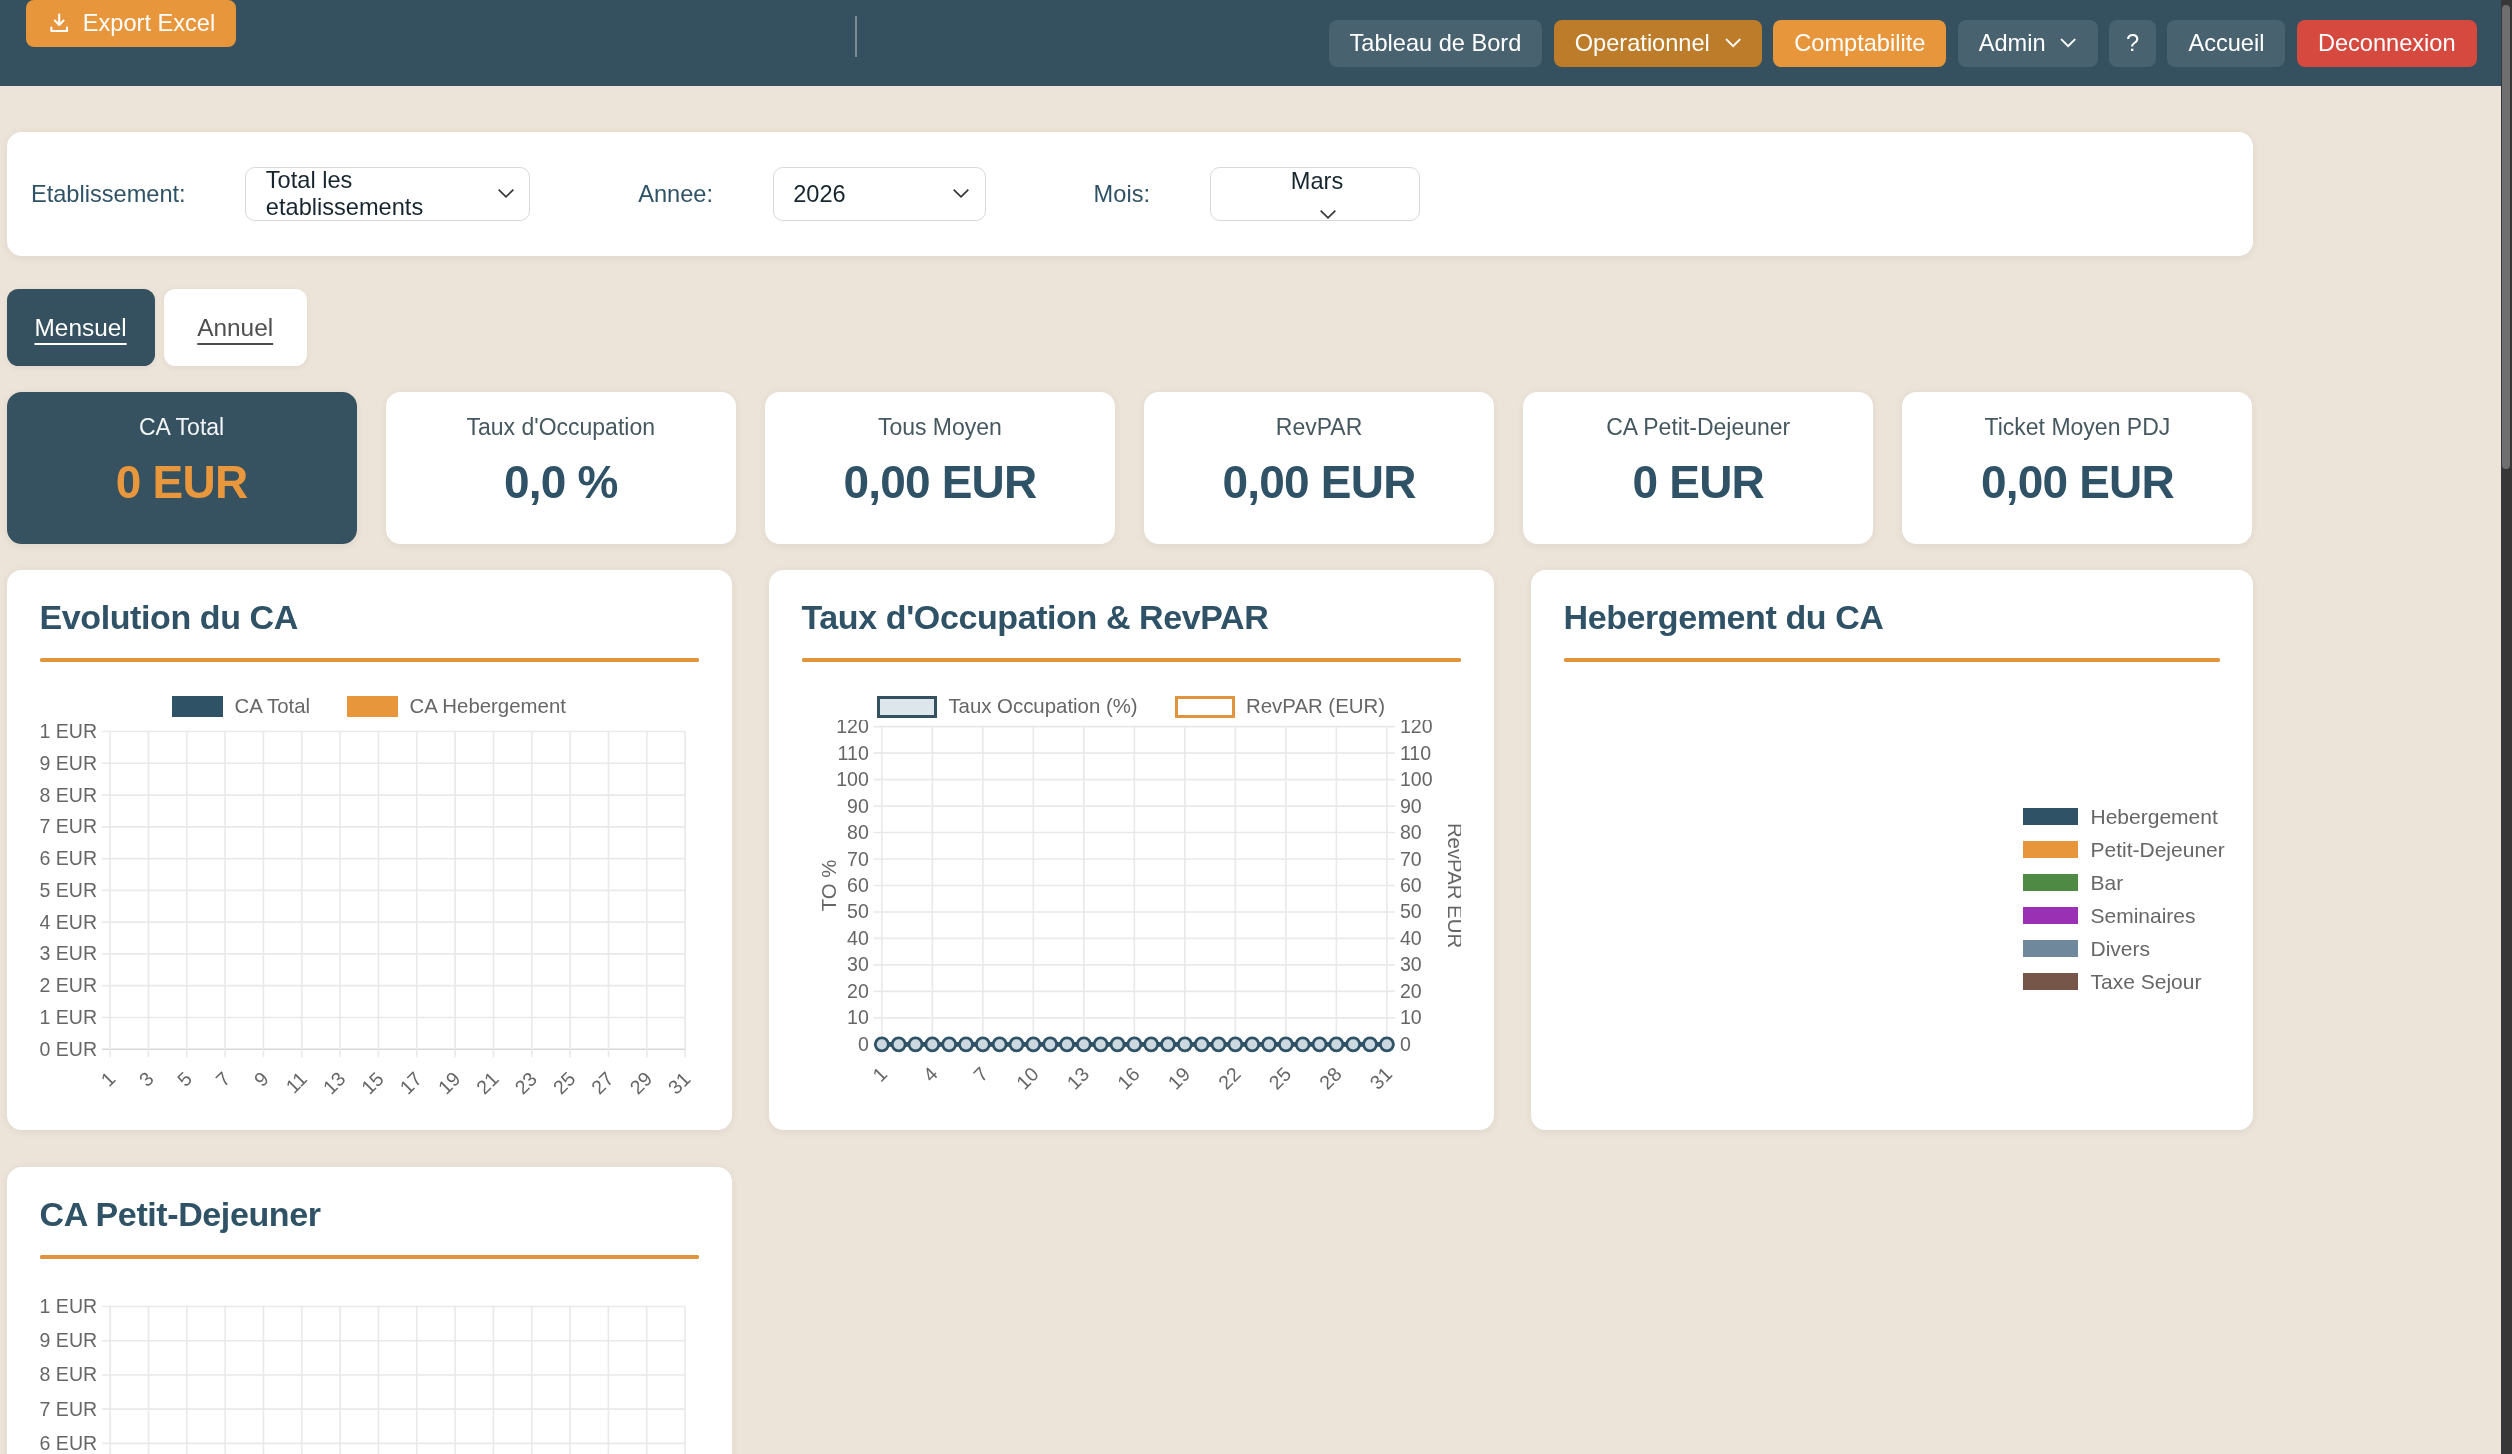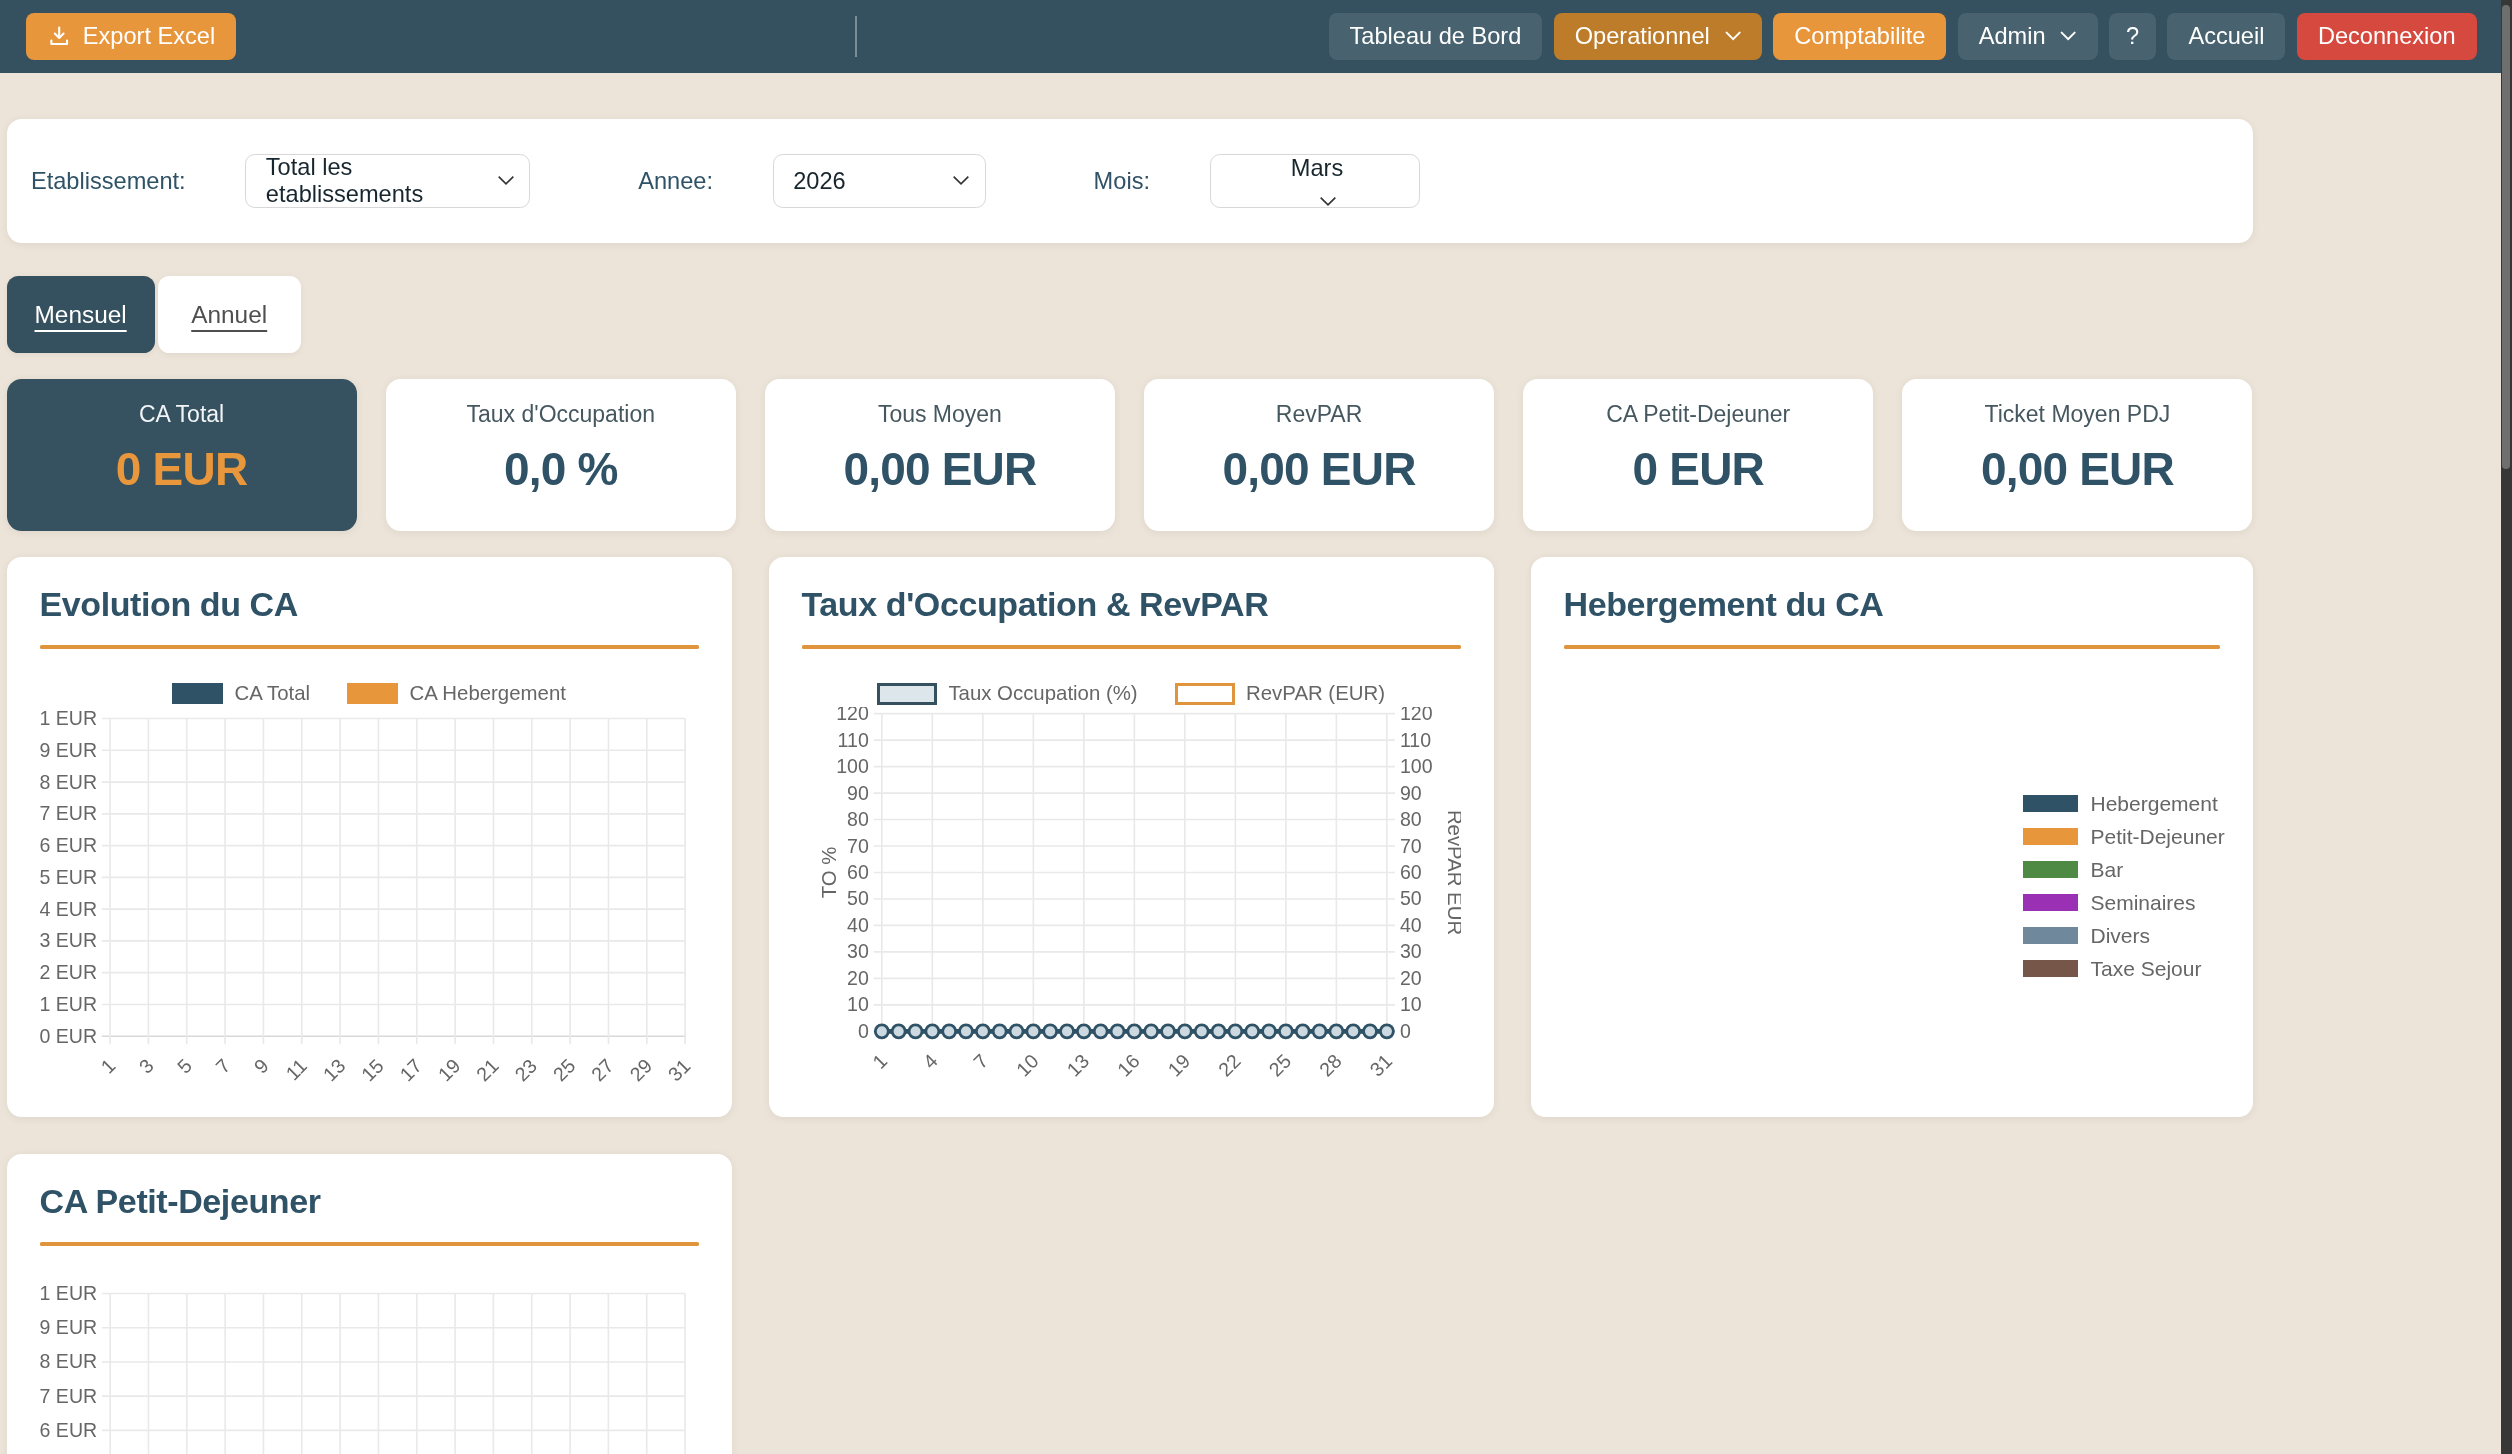--- a/index.html
+++ b/index.html
@@ -7,21 +7,21 @@
   body {
     width:2512px; height:1455px; overflow:hidden; position:relative;
     background:#ece4d8;
     font-family:"Liberation Sans", sans-serif;
     -webkit-font-smoothing:antialiased;
   }
   .page { width:2501px; }
 
   
   .navbar {
-    height:73px; background:#35505e; display:flex; align-items:center;
+    height:86px; background:#35505e; display:flex; 
     padding:0 24.4px 0 26px; position:relative;
   }
   .btn {
     display:inline-flex; align-items:center; justify-content:center; gap:11.4px;
     height:47px; padding:0 21px; border:none; border-radius:8.1px;
     font-family:inherit; font-size:23.6px; color:#fff; cursor:pointer; white-space:nowrap;
   }
   .btn.orange { background:#e8963c; }
   .btn.orange-dark { background:#bd7c29; }
   .btn.slate { background:#48626f; }
@@ -47,21 +47,21 @@
     height:54px; border:1.6px solid #d8d8d8; border-radius:9.8px; background:#fff;
     display:flex; align-items:center; justify-content:space-between;
     padding:0 14.7px 0 19.6px; font-size:23.6px; color:#17262e; cursor:pointer;
   }
   .select .chev { margin-left:21px; flex:none; }
   .sel-etab { width:285px; margin-right:68px; }
   .sel-annee { width:213px; margin-right:68px; }
   .sel-mois { width:210px;flex-direction:column; }
 
   
-  .tabs { margin-top:33px; display:flex; gap:3px; }
+  .tabs { margin-top:33px; display:flex; gap:9px; }
   .tab {
     height:77px; min-width:143px; padding:0 28px; border-radius:11.4px;
     display:flex; align-items:center; justify-content:center;
     font-size:24.4px; cursor:pointer; background:#ffffff; color:#4f4f4f;
     box-shadow:0 1.6px 6.5px rgba(0,0,0,0.05);
   }
   .tab span { text-decoration:underline; text-underline-offset:6.5px; text-decoration-thickness:2.4px; }
   .tab.active { background:#35505e; color:#fff; }
 
   

